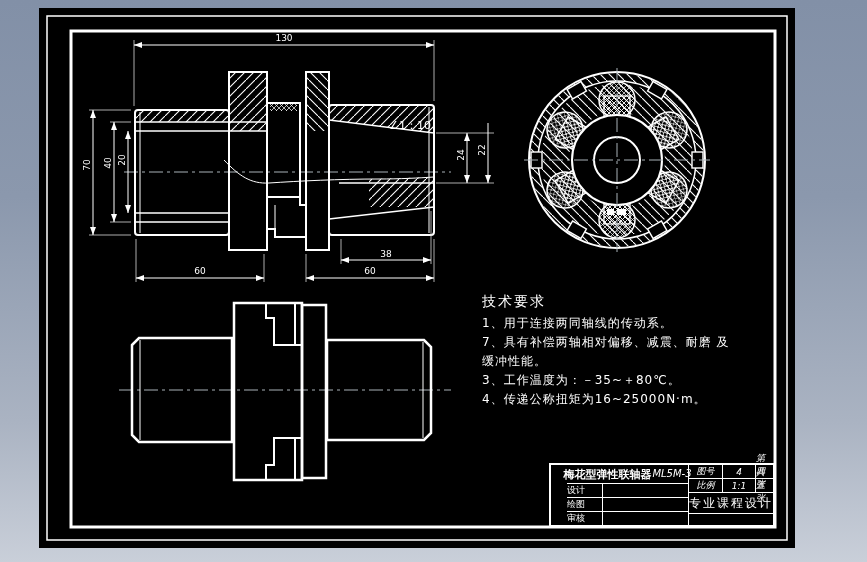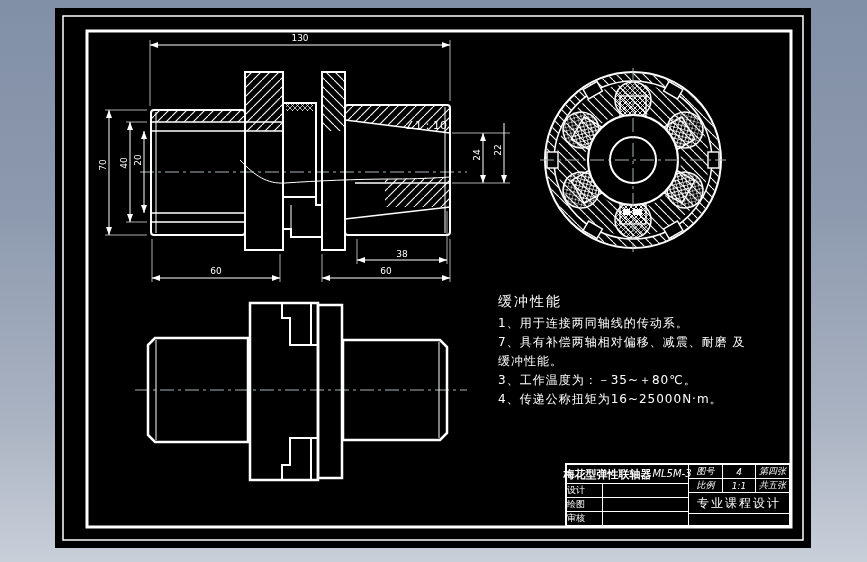--- a/index.html
+++ b/index.html
@@ -1,37 +1,37 @@
 <!DOCTYPE html>
 <html><head>
 <meta charset="utf-8">
 <style>
   html,body{margin:0;padding:0;}
   .page{position:relative;width:867px;height:562px;overflow:hidden;
         background:linear-gradient(180deg,#8290a7 0%,#8b98ad 35%,#aab3c2 75%,#c9cfd9 100%);
         font-family:"DejaVu Sans",sans-serif;}
-  .canvas{position:absolute;left:55px;top:8px;width:756px;height:540px;background:#000;}
+  .canvas{position:absolute;left:39px;top:8px;width:756px;height:540px;background:#000;}
   svg text{fill:#fff;font-family:"DejaVu Sans",sans-serif;}
   .dimtxt{font-size:9px;}
   .cl{stroke:#a9b2b8;stroke-width:1;stroke-dasharray:14 4 3 4;fill:none;}
   .ext{stroke:#d8d8d8;stroke-width:0.8;fill:none;}
   .dim{stroke:#fff;stroke-width:1;fill:none;}
   .out2{stroke:#fff;stroke-width:2;fill:none;}
   .out25{stroke:#fff;stroke-width:2.5;fill:none;}
   .out15{stroke:#fff;stroke-width:1.5;fill:none;}
   .thin{stroke:#fff;stroke-width:1;fill:none;}
 
   .tech{position:absolute;left:443px;top:285px;width:300px;color:#fff;}
   .tech .t-title{font-size:14px;letter-spacing:2px;margin-bottom:3px;}
   .tech .t-line{font-size:12px;line-height:19px;letter-spacing:1px;}
 
   .tb{position:absolute;left:510px;top:455px;width:226px;height:64px;border:2px solid #fff;
       box-sizing:border-box;display:flex;color:#fff;background:#000;}
   .tb *{box-sizing:border-box;}
-  .tb-left{width:122px;border-right:1px solid #fff;display:flex;flex-direction:column;}
+  .tb-left{width:122px;border-right:1px solid #fff;display:flex;flex-direction:column;margin-left:16px;}
   .tb-title{height:28px;border-bottom:1px solid #fff;display:flex;align-items:center;
             justify-content:center;font-size:11px;font-weight:bold;white-space:nowrap;}
   .tb-model{font-size:10px;font-weight:normal;margin-left:1px;align-self:flex-end;padding-bottom:4px;font-style:italic;}
   .tb-row{flex:1;display:flex;border-bottom:1px solid #fff;align-items:center;}
   .tb-row:last-child{border-bottom:none;}
   .tb-lbl{width:36px;height:100%;border-right:1px solid #fff;font-size:9px;
           display:flex;align-items:center;}
   .tb-right{flex:1;display:flex;flex-direction:column;}
   .tb-r-row{height:14px;display:flex;border-bottom:1px solid #fff;font-size:9px;}
   .tb-cell{display:flex;align-items:center;justify-content:center;border-right:1px solid #fff;height:100%;font-style:italic;}
@@ -207,21 +207,21 @@
         <line class="thin" x1="384" y1="334" x2="384" y2="430"></line>
         <path class="out2" d="M227,295 V310 H235 V337 H256 V295"></path>
         <line class="out2" x1="256" y1="337" x2="263" y2="337"></line>
         <path class="out2" d="M227,472 V457 H235 V430 H256 V472"></path>
         <line class="out2" x1="256" y1="430" x2="263" y2="430"></line>
       </g>
     </svg>
 
     
     <div class="tech">
-      <div class="t-title">缓冲性能</div>
+      <div class="t-title">技术要求</div>
       <div class="t-line">1、用于连接两同轴线的传动系。</div>
       <div class="t-line">7、具有补偿两轴相对偏移、减震、耐磨 及</div>
       <div class="t-line">缓冲性能。</div>
       <div class="t-line">3、工作温度为：－35~＋80℃。</div>
       <div class="t-line">4、传递公称扭矩为16~25000N·m。</div>
     </div>
 
     
     <div class="tb">
       <div class="tb-left">

